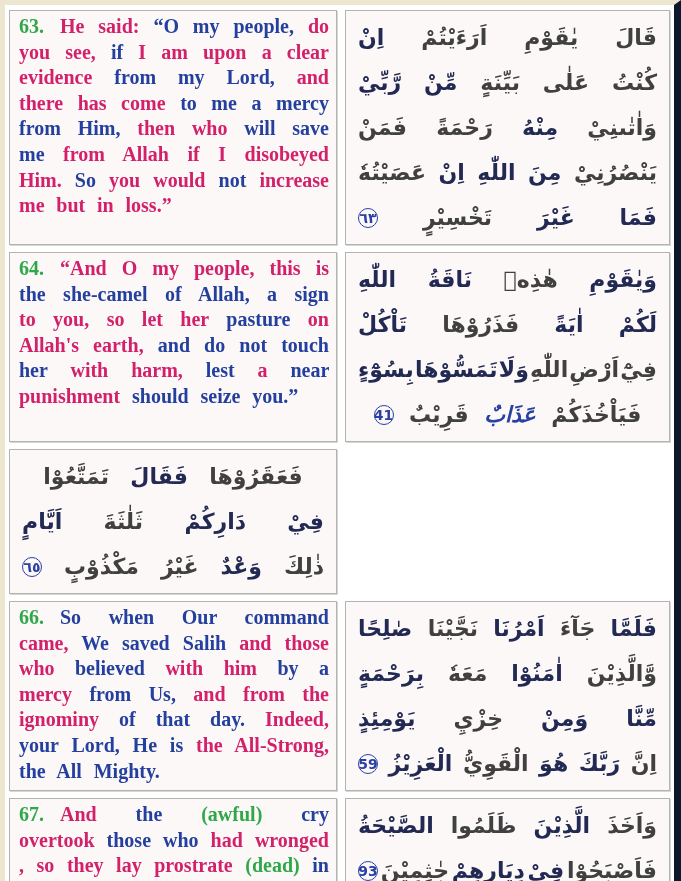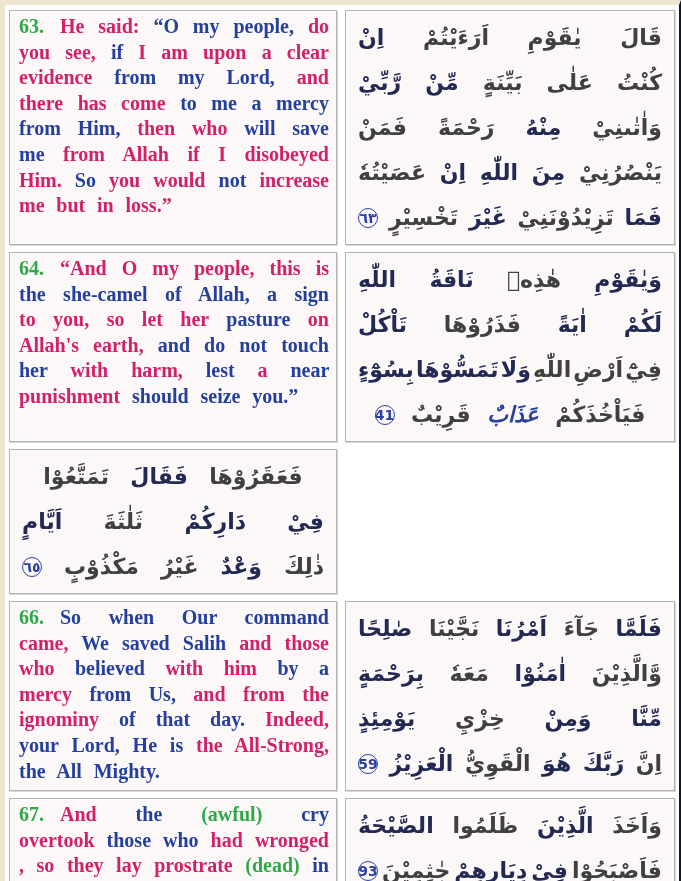--- a/index.html
+++ b/index.html
@@ -1,18 +1,18 @@
 <!DOCTYPE html>
 <html><head>
 <meta charset="utf-8">
 <style>
   html,body{margin:0;padding:0;background:#ffffff;}
   .page{
     width:681px;height:881px;box-sizing:border-box;
-    border-left:5px solid #ece5d0;border-top:5px solid #ece5d0;border-right:2px solid #0f172a;
+    border-left:5px solid #ece5d0;border-top:5px solid #ece5d0;border-right:7px solid #0f172a;
     background:#ffffff;overflow:hidden;
     font-family:"Liberation Serif", serif;
   }
   .grid{
     margin:5px 4px 0 4px;
     display:flex;flex-direction:column;gap:7px;
     border-bottom:4px solid #97968c;
     padding-bottom:2px;
   }
   .row{display:grid;grid-template-columns:328px 1fr;gap:8px;}
@@ -85,21 +85,20 @@
           </div>
           <div class="ar-line">
             <span class="a-r">يَنْصُرُنِيْ</span>
             <span class="a-k">مِنَ</span>
             <span class="a-k">اللّٰهِ</span>
             <span class="a-k">اِنْ</span>
             <span class="a-r">عَصَيْتُهٗ</span>
           </div>
           <div class="ar-line">
             <span class="a-k">فَمَا</span>
-            <span class="a-r">تَزِيْدُوْنَنِيْ</span>
             <span class="a-k">غَيْرَ</span>
             <span class="a-r">تَخْسِيْرٍ</span>
             <span class="marker">٦٣</span>
           </div>
         </div>
       </div>
       <div class="row">
         <div class="cell eng"><span class="c-g vnum">64.</span><span class="c-c">“And O my people, this is</span> <span class="c-b">the she-camel of Allah, a sign</span> <span class="c-c">to you, so let her</span> <span class="c-b">pasture</span> <span class="c-c">on Allah's earth,</span> <span class="c-b">and do not touch her</span> <span class="c-c">with harm,</span> <span class="c-b">lest</span> <span class="c-c">a</span> <span class="c-b">near</span> <span class="c-c">punishment</span> <span class="c-b">should seize you.”</span> </div>
         <div class="cell ara">
           <div class="ar-line">

